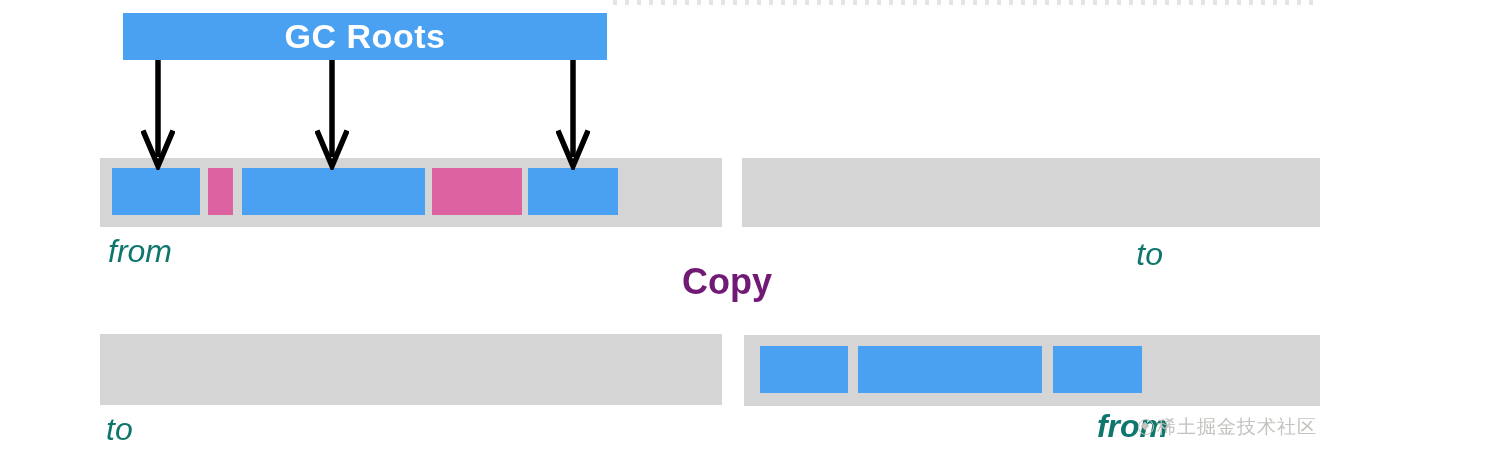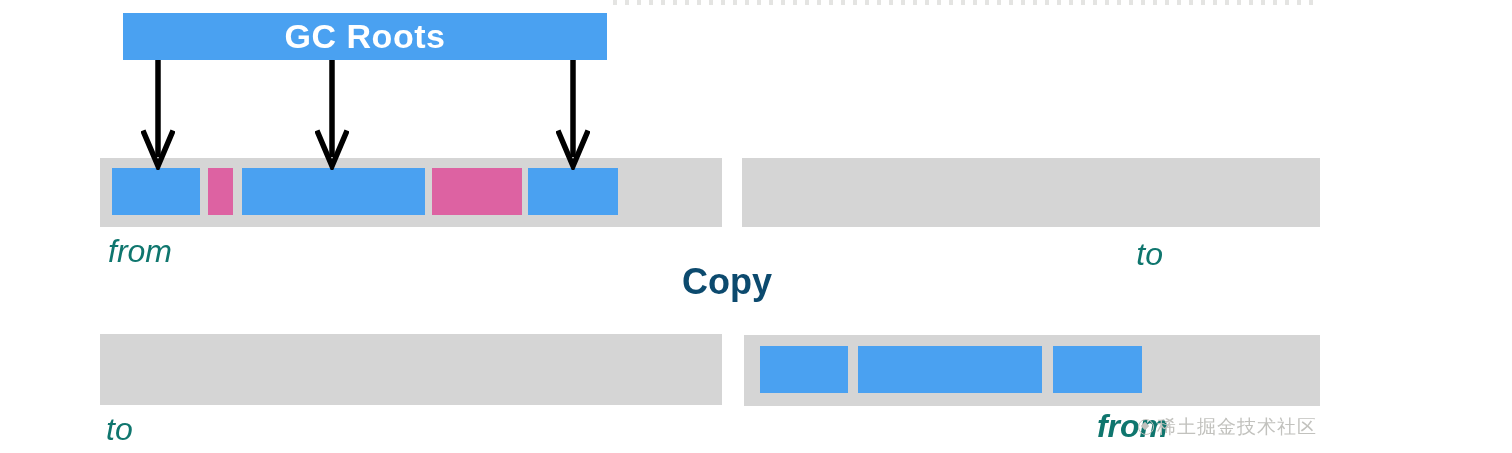--- a/index.html
+++ b/index.html
@@ -50,21 +50,21 @@
   .from-top   { left: 108px;  top: 233px; }
   .to-top     { right: 157px; top: 236px; }
   .to-bottom  { left: 106px;  top: 411px; }
   .from-bottom{ right: 152px; top: 408px; font-weight: 600; }
 
   .copy {
     position: absolute;
     left: 682px; top: 261px;
     font-size: 36px;
     font-weight: 700;
-    color: #0c4a6e;
+    color: #701a75;
   }
 
   .watermark {
     position: absolute;
     right: 3px; top: 414px;
     display: flex;
     align-items: center;
     gap: 3px;
     color: var(--watermark);
     font-size: 19px;

